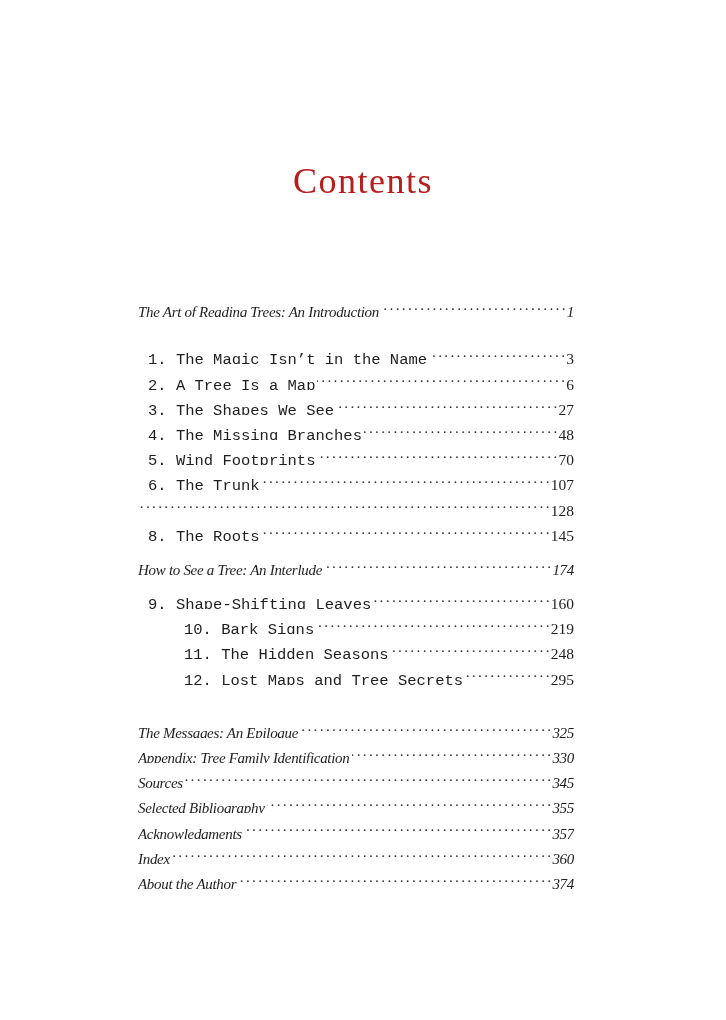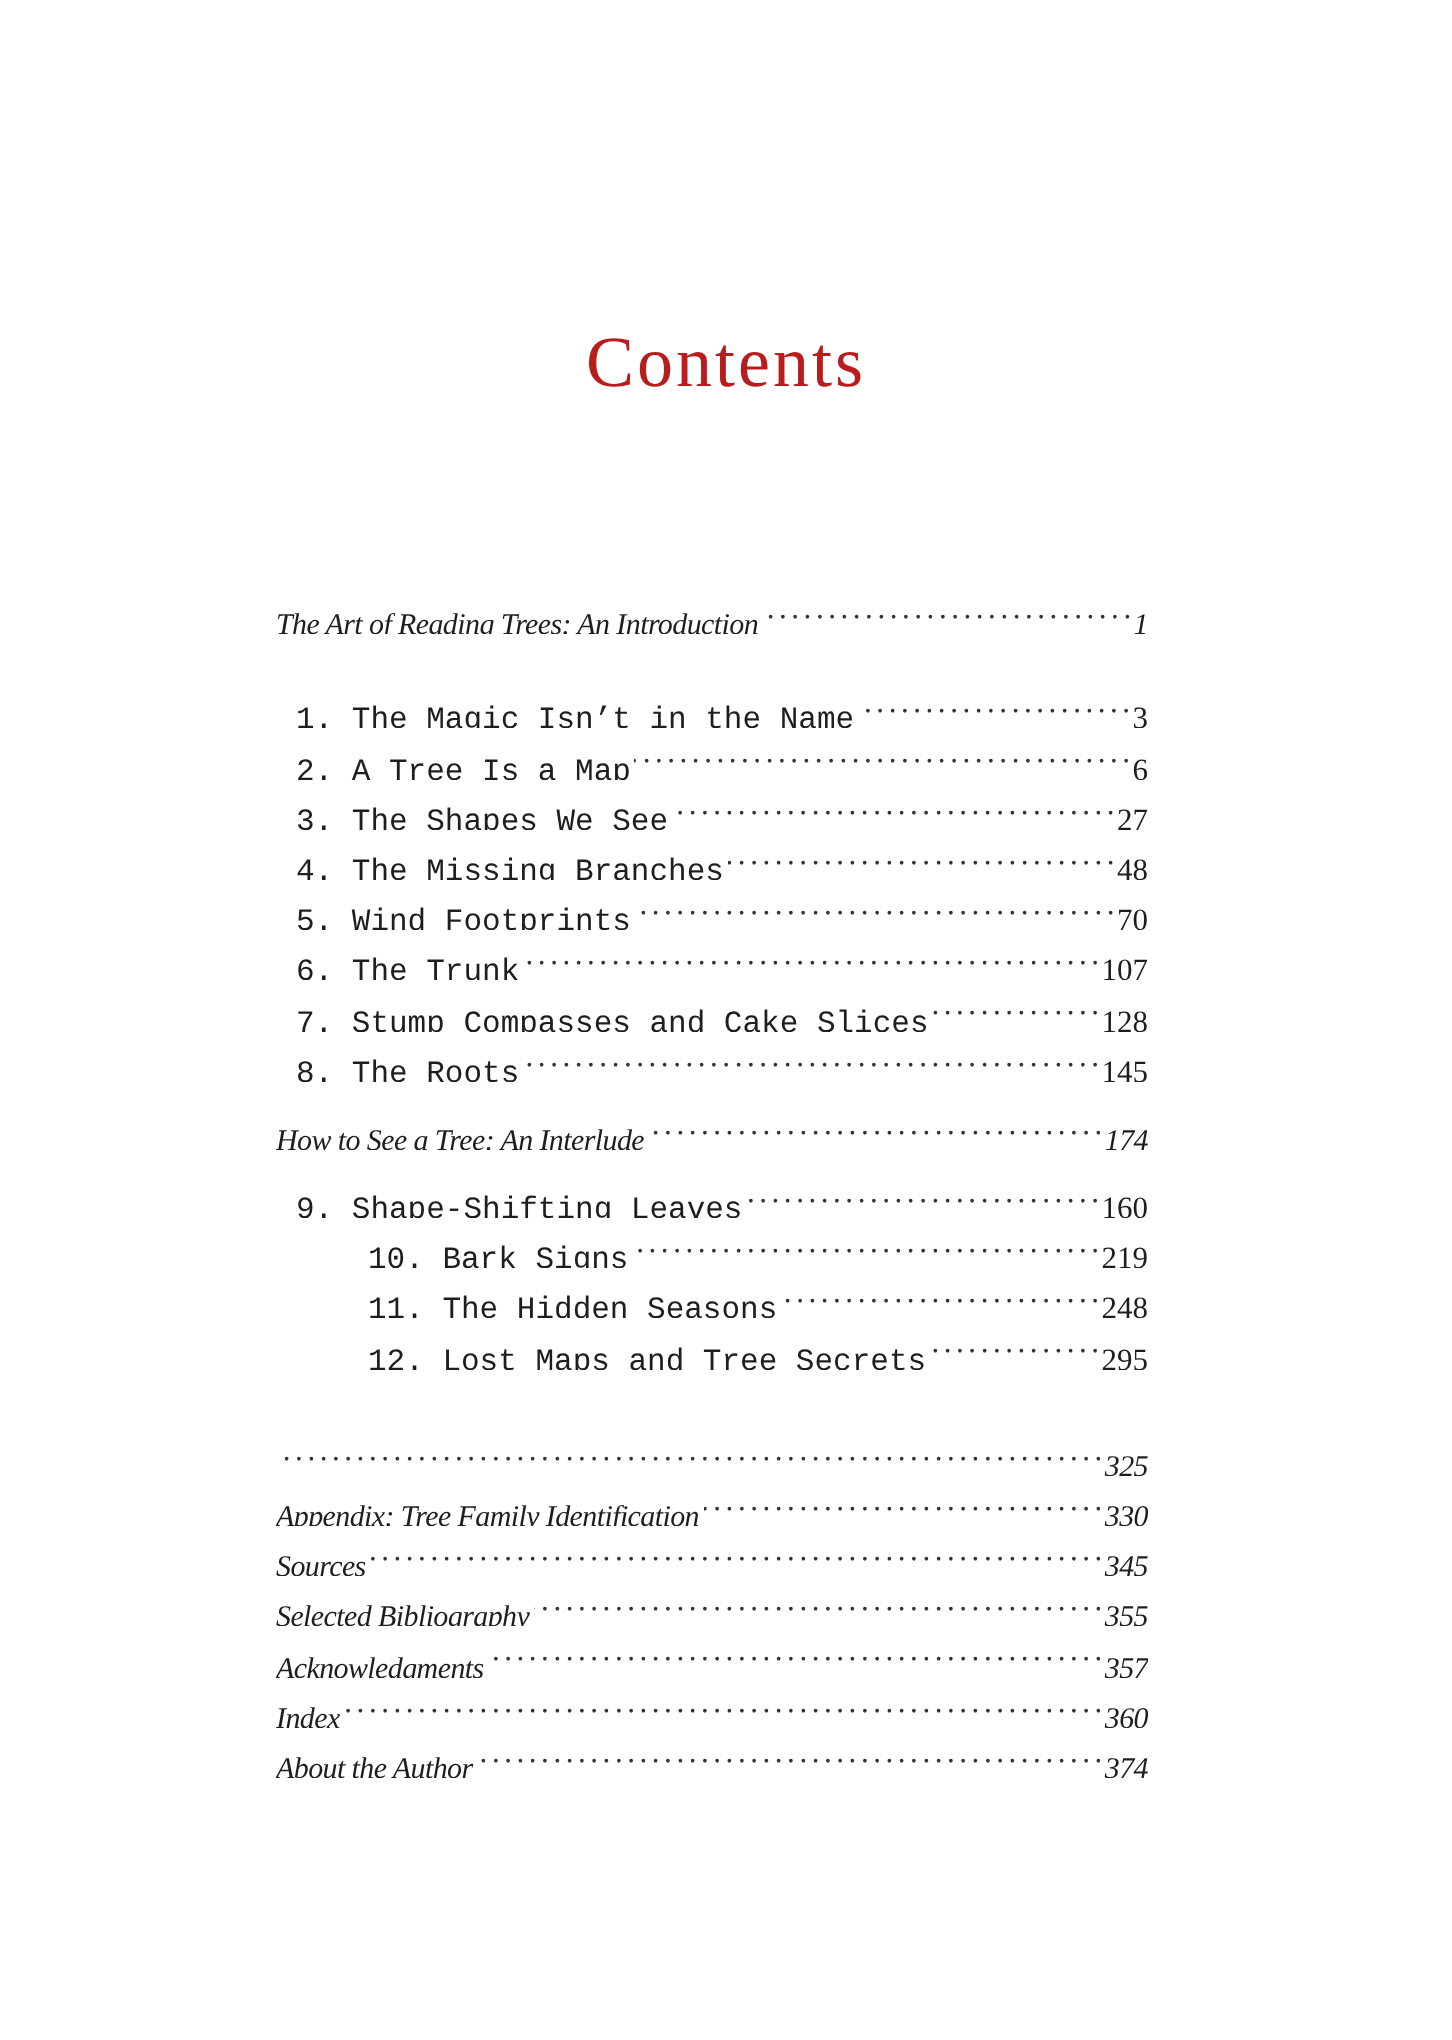--- a/index.html
+++ b/index.html
@@ -118,21 +118,20 @@
       <span class="entry-title">5. Wind Footprints</span>
       <span class="entry-leader"></span>
       <span class="entry-page">70</span>
     </div>
     <div class="toc-entry chapter">
       <span class="entry-title">6. The Trunk</span>
       <span class="entry-leader"></span>
       <span class="entry-page">107</span>
     </div>
     <div class="toc-entry chapter">
-      <span class="entry-title">7. Stump Compasses and Cake Slices</span>
       <span class="entry-leader"></span>
       <span class="entry-page">128</span>
     </div>
     <div class="toc-entry chapter">
       <span class="entry-title">8. The Roots</span>
       <span class="entry-leader"></span>
       <span class="entry-page">145</span>
     </div>
   </div>
 
@@ -166,20 +165,21 @@
       <span class="entry-title">12. Lost Maps and Tree Secrets</span>
       <span class="entry-leader"></span>
       <span class="entry-page">295</span>
     </div>
   </div>
 
   <div class="gap-large"></div>
 
   <div>
     <div class="toc-entry italic">
+      <span class="entry-title">The Messages: An Epilogue</span>
       <span class="entry-leader"></span>
       <span class="entry-page">325</span>
     </div>
     <div class="toc-entry italic">
       <span class="entry-title">Appendix: Tree Family Identification</span>
       <span class="entry-leader"></span>
       <span class="entry-page">330</span>
     </div>
     <div class="toc-entry italic">
       <span class="entry-title">Sources</span>

